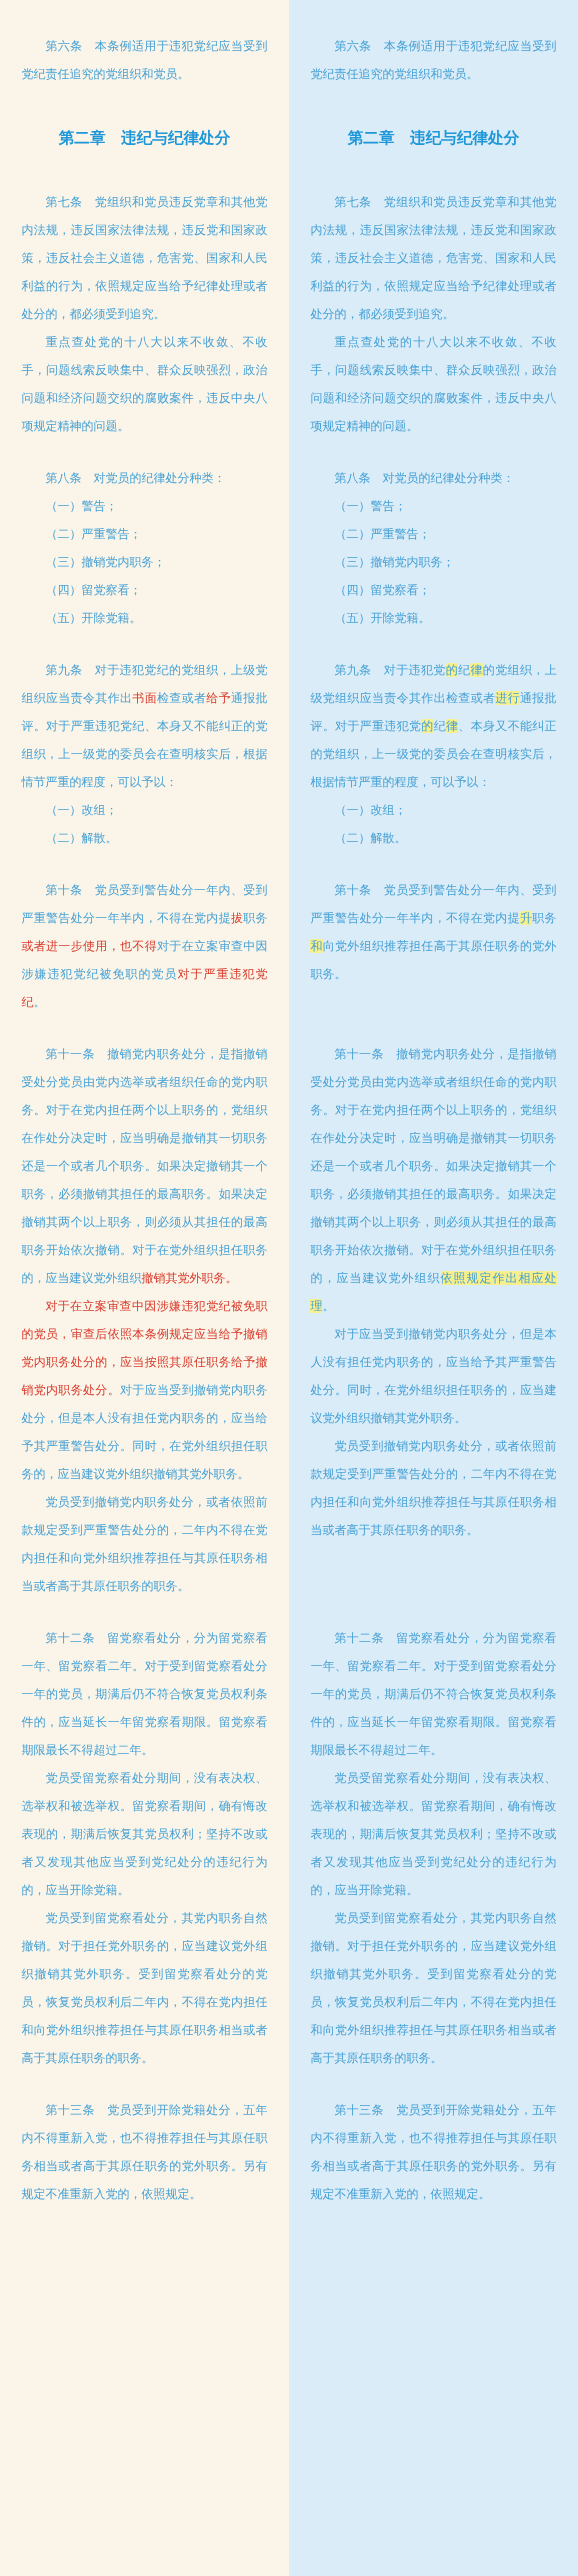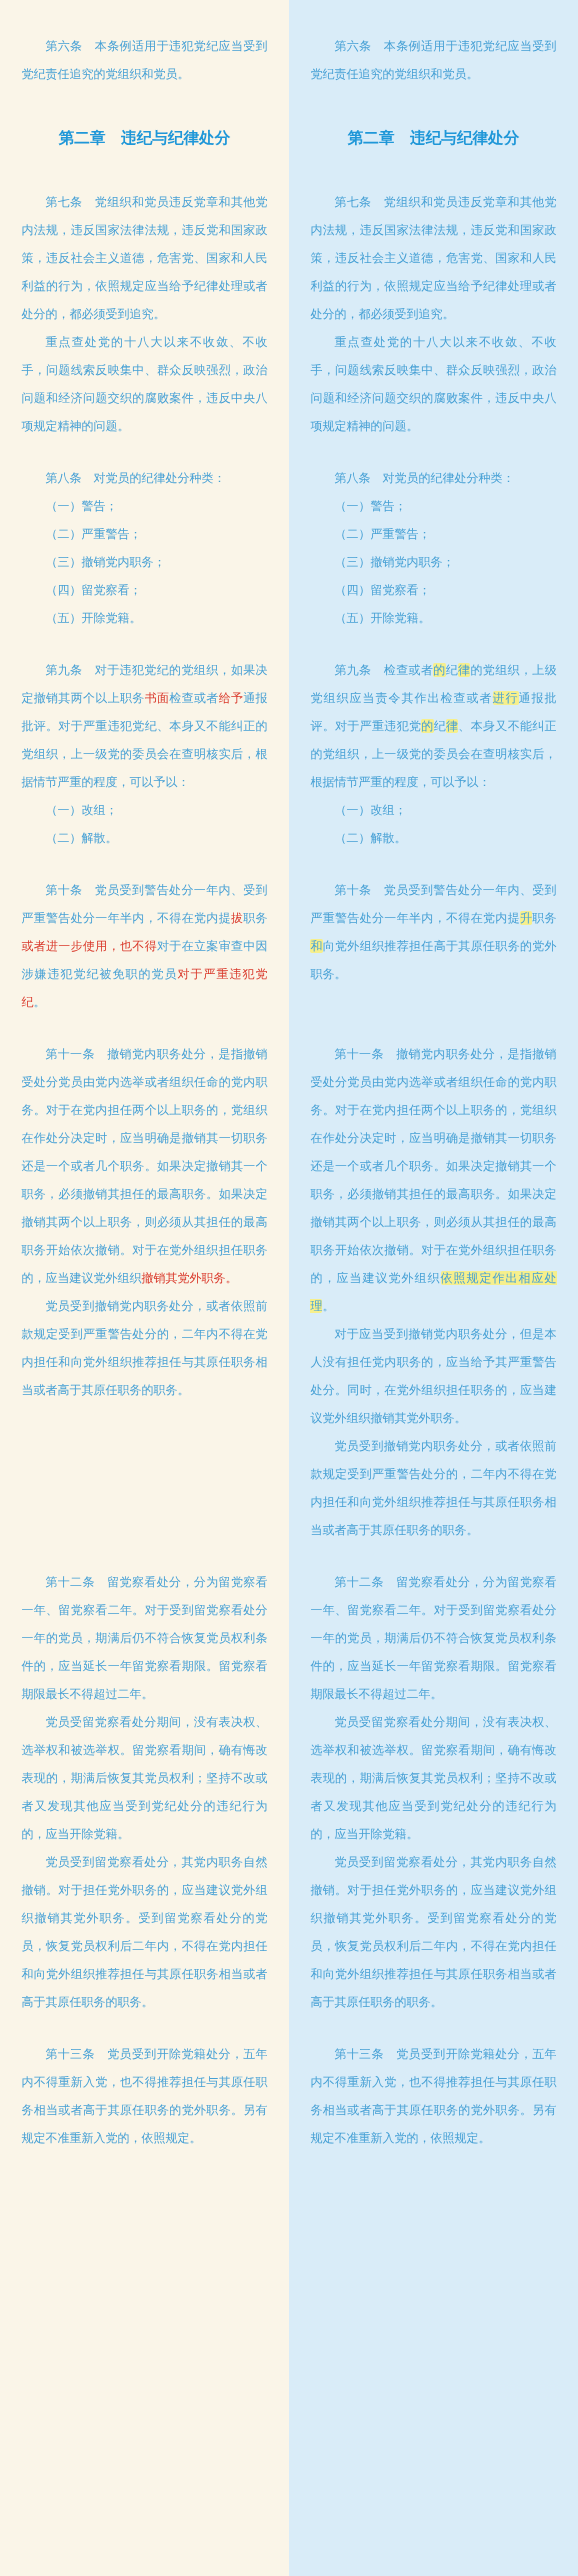--- a/index.html
+++ b/index.html
@@ -84,37 +84,38 @@
     </div>
     <div class="cell right" style="grid-area: 4 / 2;">
       <p class="para"><span>第八条　对党员的纪律处分种类：</span></p>
       <p class="para"><span>（一）警告；</span></p>
       <p class="para"><span>（二）严重警告；</span></p>
       <p class="para"><span>（三）撤销党内职务；</span></p>
       <p class="para"><span>（四）留党察看；</span></p>
       <p class="para"><span>（五）开除党籍。</span></p>
     </div>
     <div class="cell left" style="grid-area: 5 / 1;">
-      <p class="para"><span>第九条　对于违犯党纪的党组织，如果决定撤销其两个以上职务</span><span class="add">书面</span><span>检查或者</span><span class="add">给予</span><span>通报批评。对于严重违犯党纪、本身又不能纠正的党组织，上一级党的委员会在查明核实后，根据情节严重的程度，可以予以：</span></p>
+      <p class="para"><span>第九条　对于违犯党纪的党组织，上级党组织应当责令其作出</span><span class="add">书面</span><span>检查或者</span><span class="add">给予</span><span>通报批评。对于严重违犯党纪、本身又不能纠正的党组织，上一级党的委员会在查明核实后，根据情节严重的程度，可以予以：</span></p>
       <p class="para"><span>（一）改组；</span></p>
       <p class="para"><span>（二）解散。</span></p>
     </div>
     <div class="cell right" style="grid-area: 5 / 2;">
-      <p class="para"><span>第九条　检查或者</span><span class="del">的</span><span>纪</span><span class="del">律</span><span>的党组织，上级党组织应当责令其作出检查或者</span><span class="del">进行</span><span>通报批评。对于严重违犯党</span><span class="del">的</span><span>纪</span><span class="del">律</span><span>、本身又不能纠正的党组织，上一级党的委员会在查明核实后，根据情节严重的程度，可以予以：</span></p>
+      <p class="para"><span>第九条　对于违犯党</span><span class="del">的</span><span>纪</span><span class="del">律</span><span>的党组织，上级党组织应当责令其作出检查或者</span><span class="del">进行</span><span>通报批评。对于严重违犯党</span><span class="del">的</span><span>纪</span><span class="del">律</span><span>、本身又不能纠正的党组织，上一级党的委员会在查明核实后，根据情节严重的程度，可以予以：</span></p>
       <p class="para"><span>（一）改组；</span></p>
       <p class="para"><span>（二）解散。</span></p>
     </div>
     <div class="cell left" style="grid-area: 6 / 1;">
       <p class="para"><span>第十条　党员受到警告处分一年内、受到严重警告处分一年半内，不得在党内提</span><span class="add">拔</span><span>职务</span><span class="add">或者进一步使用，也不得</span><span>对于在立案审查中因涉嫌违犯党纪被免职的党员</span><span class="add">对于严重违犯党纪</span><span>。</span></p>
     </div>
     <div class="cell right" style="grid-area: 6 / 2; font-family: Liberation Serif, serif;">
       <p class="para"><span>第十条　党员受到警告处分一年内、受到严重警告处分一年半内，不得在党内提</span><span class="del">升</span><span>职务</span><span class="del">和</span><span>向党外组织推荐担任高于其原任职务的党外职务。</span></p>
     </div>
     <div class="cell left" style="grid-area: 7 / 1;">
       <p class="para"><span>第十一条　撤销党内职务处分，是指撤销受处分党员由党内选举或者组织任命的党内职务。对于在党内担任两个以上职务的，党组织在作处分决定时，应当明确是撤销其一切职务还是一个或者几个职务。如果决定撤销其一个职务，必须撤销其担任的最高职务。如果决定撤销其两个以上职务，则必须从其担任的最高职务开始依次撤销。对于在党外组织担任职务的，应当建议党外组织</span><span class="add">撤销其党外职务。</span></p>
+      <p class="para"><span class="add">对于在立案审查中因涉嫌违犯党纪被免职的党员，审查后依照本条例规定应当给予撤销党内职务处分的，应当按照其原任职务给予撤销党内职务处分。</span><span>对于应当受到撤销党内职务处分，但是本人没有担任党内职务的，应当给予其严重警告处分。同时，在党外组织担任职务的，应当建议党外组织撤销其党外职务。</span></p>
       <p class="para"><span>党员受到撤销党内职务处分，或者依照前款规定受到严重警告处分的，二年内不得在党内担任和向党外组织推荐担任与其原任职务相当或者高于其原任职务的职务。</span></p>
     </div>
     <div class="cell right" style="grid-area: 7 / 2;">
       <p class="para"><span>第十一条　撤销党内职务处分，是指撤销受处分党员由党内选举或者组织任命的党内职务。对于在党内担任两个以上职务的，党组织在作处分决定时，应当明确是撤销其一切职务还是一个或者几个职务。如果决定撤销其一个职务，必须撤销其担任的最高职务。如果决定撤销其两个以上职务，则必须从其担任的最高职务开始依次撤销。对于在党外组织担任职务的，应当建议党外组织</span><span class="del">依照规定作出相应处理</span><span>。</span></p>
       <p class="para"><span>对于应当受到撤销党内职务处分，但是本人没有担任党内职务的，应当给予其严重警告处分。同时，在党外组织担任职务的，应当建议党外组织撤销其党外职务。</span></p>
       <p class="para"><span>党员受到撤销党内职务处分，或者依照前款规定受到严重警告处分的，二年内不得在党内担任和向党外组织推荐担任与其原任职务相当或者高于其原任职务的职务。</span></p>
     </div>
     <div class="cell left" style="grid-area: 8 / 1;">
       <p class="para"><span>第十二条　留党察看处分，分为留党察看一年、留党察看二年。对于受到留党察看处分一年的党员，期满后仍不符合恢复党员权利条件的，应当延长一年留党察看期限。留党察看期限最长不得超过二年。</span></p>
       <p class="para"><span>党员受留党察看处分期间，没有表决权、选举权和被选举权。留党察看期间，确有悔改表现的，期满后恢复其党员权利；坚持不改或者又发现其他应当受到党纪处分的违纪行为的，应当开除党籍。</span></p>

